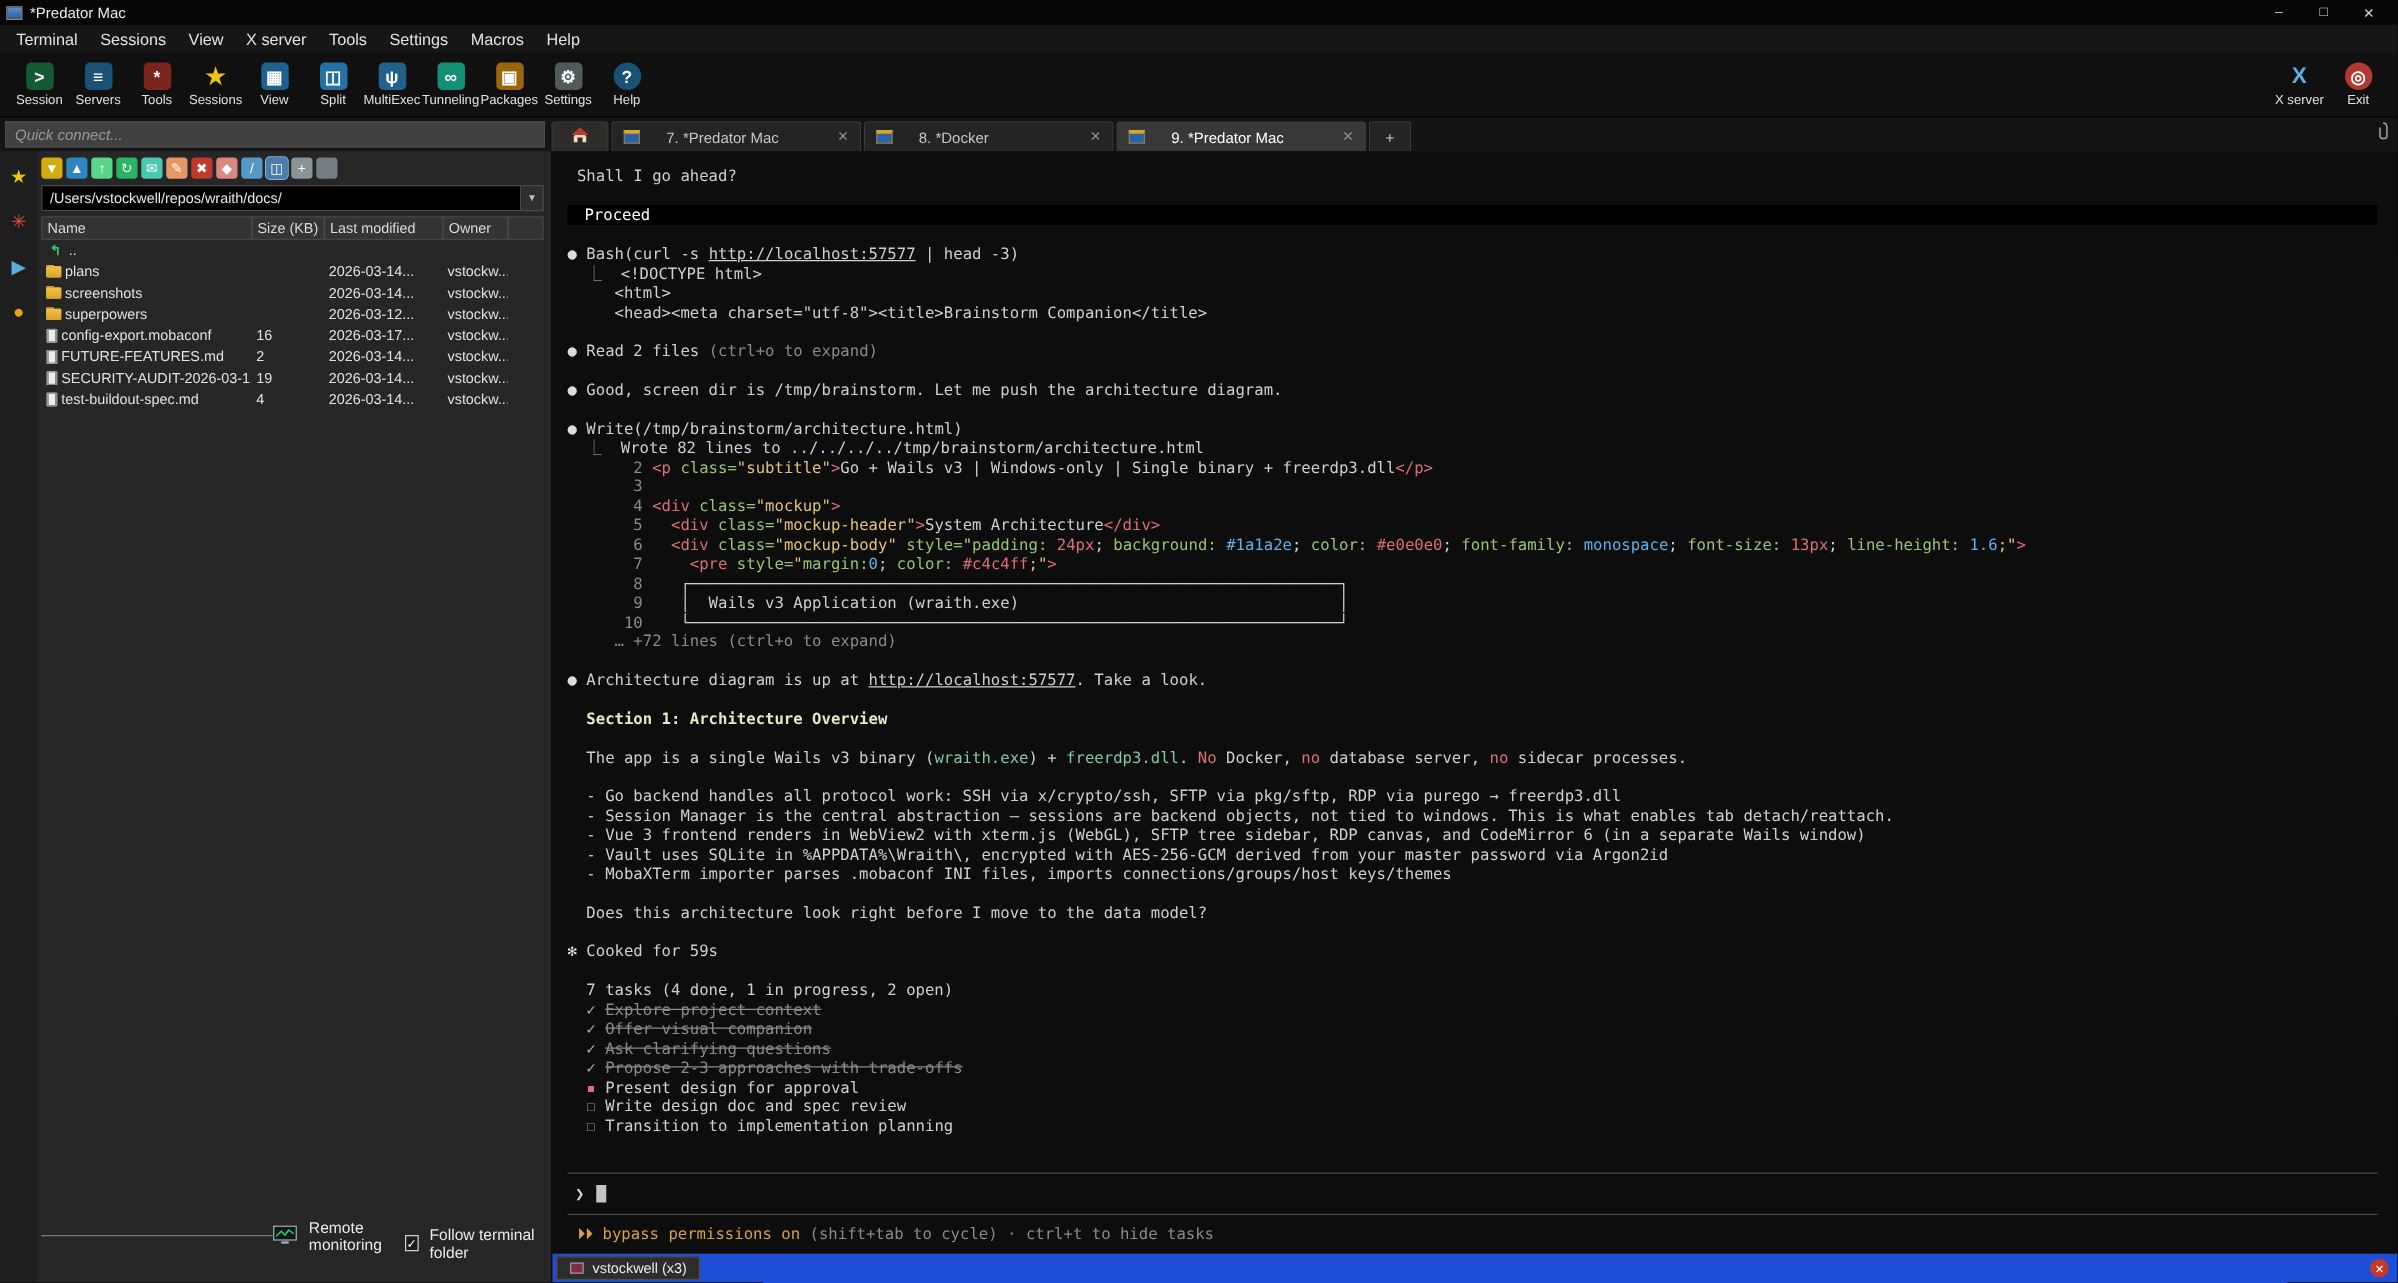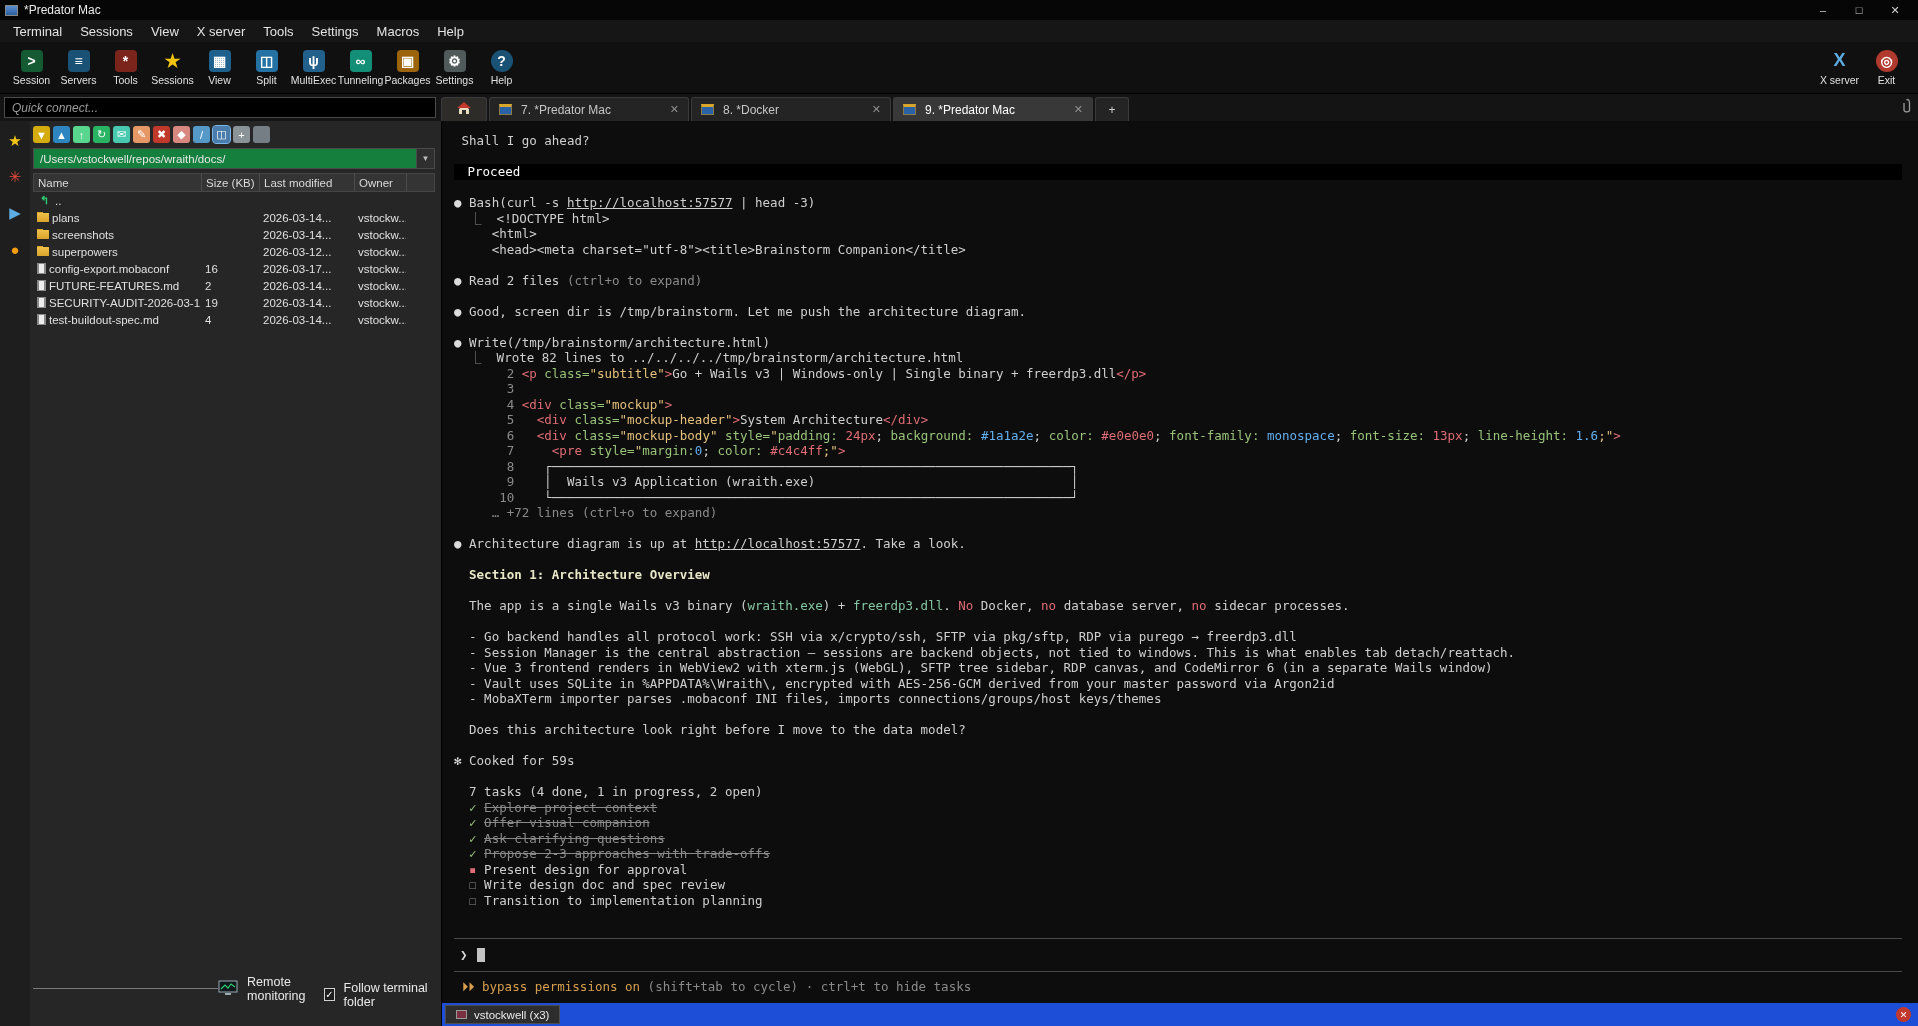--- a/index.html
+++ b/index.html
@@ -21,44 +21,44 @@
   .toolbar{height:52px;background:#101010;display:flex;align-items:stretch;padding:0 8px;border-bottom:1px solid #000;flex:none;}
   .toolbar-left,.toolbar-right{display:flex;}
   .toolbar-right{margin-left:auto;}
   .tool-item{width:47px;display:flex;flex-direction:column;align-items:center;justify-content:center;gap:2px;}
   .tool-icon{width:22px;height:22px;border-radius:4px;display:flex;align-items:center;justify-content:center;font-size:14px;color:#fff;font-weight:bold;}
   .tool-icon.round{border-radius:50%;}
   .tool-label{font-size:10.5px;color:#e0e0e0;white-space:nowrap;}
 
   
   .tabrow{height:27px;background:#141414;display:flex;align-items:flex-end;flex:none;}
-  .quickconnect{width:432px;height:21px;margin:0 5px 3px 4px;background:#000000;border:1px solid #4a4a4a;color:#a8a8a8;font-style:italic;font-size:12px;padding:0 7px;outline:none;flex:none;font-family:"Liberation Sans",sans-serif;}
+  .quickconnect{width:432px;height:21px;margin:0 5px 3px 4px;background:#404040;border:1px solid #4a4a4a;color:#a8a8a8;font-style:italic;font-size:12px;padding:0 7px;outline:none;flex:none;font-family:"Liberation Sans",sans-serif;}
   .quickconnect::placeholder{color:#9a9a9a;font-style:italic;}
   .tabs{display:flex;align-items:flex-end;height:27px;gap:2px;}
-  .tab{height:24px;display:flex;align-items:center;gap:9px;padding:4px 9px;background:#242424;border:1px solid #3a3a3a;border-bottom:none;border-radius:3px 3px 0 0;font-size:12px;color:#c6c6c6;width:200px;}
+  .tab{height:24px;display:flex;align-items:center;gap:21px;padding:4px 9px;background:#242424;border:1px solid #3a3a3a;border-bottom:none;border-radius:3px 3px 0 0;font-size:12px;color:#c6c6c6;width:200px;}
   .tab.active{background:#383838;color:#fff;}
   .tab .tab-close{margin-left:auto;color:#8f8f8f;font-size:11px;}
   .home-tab{width:46px;justify-content:center;background:#2e2c28;}
   .plus-tab{width:34px;justify-content:center;color:#cfcfcf;}
   .tab-screen-icon{width:13px;height:11px;background:#2a62a8;border:1px solid #8a7a4a;border-top:3px solid #d8a62a;flex:none;}
   .paperclip{margin-left:auto;margin-right:6px;align-self:center;}
 
   
   .content{flex:1;display:flex;min-height:0;}
 
   
   .sidebar{width:442px;background:#262626;display:flex;border-right:1px solid #000;flex:none;}
   .side-strip{width:30px;background:#1e1e1e;display:flex;flex-direction:column;align-items:center;padding-top:10px;gap:16px;font-size:15px;flex:none;}
   .strip-icon{width:20px;height:20px;display:flex;align-items:center;justify-content:center;}
   .side-main{flex:1;display:flex;flex-direction:column;padding:5px 6px 6px 3px;min-width:0;}
   .side-icons{display:flex;gap:3px;margin-bottom:5px;align-items:center;}
   .side-icon{width:17px;height:17px;border-radius:3px;display:flex;align-items:center;justify-content:center;font-size:11px;color:#fff;}
   .side-icon.selected{outline:1px solid #7ab6ea;background:#32465a;}
   .path-bar{display:flex;height:21px;margin-bottom:4px;}
-  .path-input{flex:1;background:#15803d;border:1px solid #4a4a4a;color:#e8e8e8;font-size:11.5px;padding:5px 6px;display:flex;align-items:center;white-space:nowrap;overflow:hidden;}
+  .path-input{flex:1;background:#000000;border:1px solid #4a4a4a;color:#e8e8e8;font-size:11.5px;padding:5px 6px;display:flex;align-items:center;white-space:nowrap;overflow:hidden;}
   .path-caret{width:18px;background:#2f2f2f;border:1px solid #4a4a4a;border-left:none;display:flex;align-items:center;justify-content:center;color:#bbb;font-size:8px;}
   .file-table{font-size:11.5px;color:#e0e0e0;}
   .ft-header{display:flex;background:#343434;border:1px solid #454545;height:19px;align-items:center;color:#dadada;}
   .ft-header .ft-col{border-right:1px solid #4c4c4c;height:100%;display:flex;align-items:center;}
   .ft-col{padding:0 4px;overflow:hidden;white-space:nowrap;flex:none;}
   .col-name{width:168px;display:flex;align-items:center;}
   .col-size{width:58px;}
   .col-mod{width:95px;}
   .col-owner{width:52px;}
   .ft-row{display:flex;height:17px;align-items:center;}

